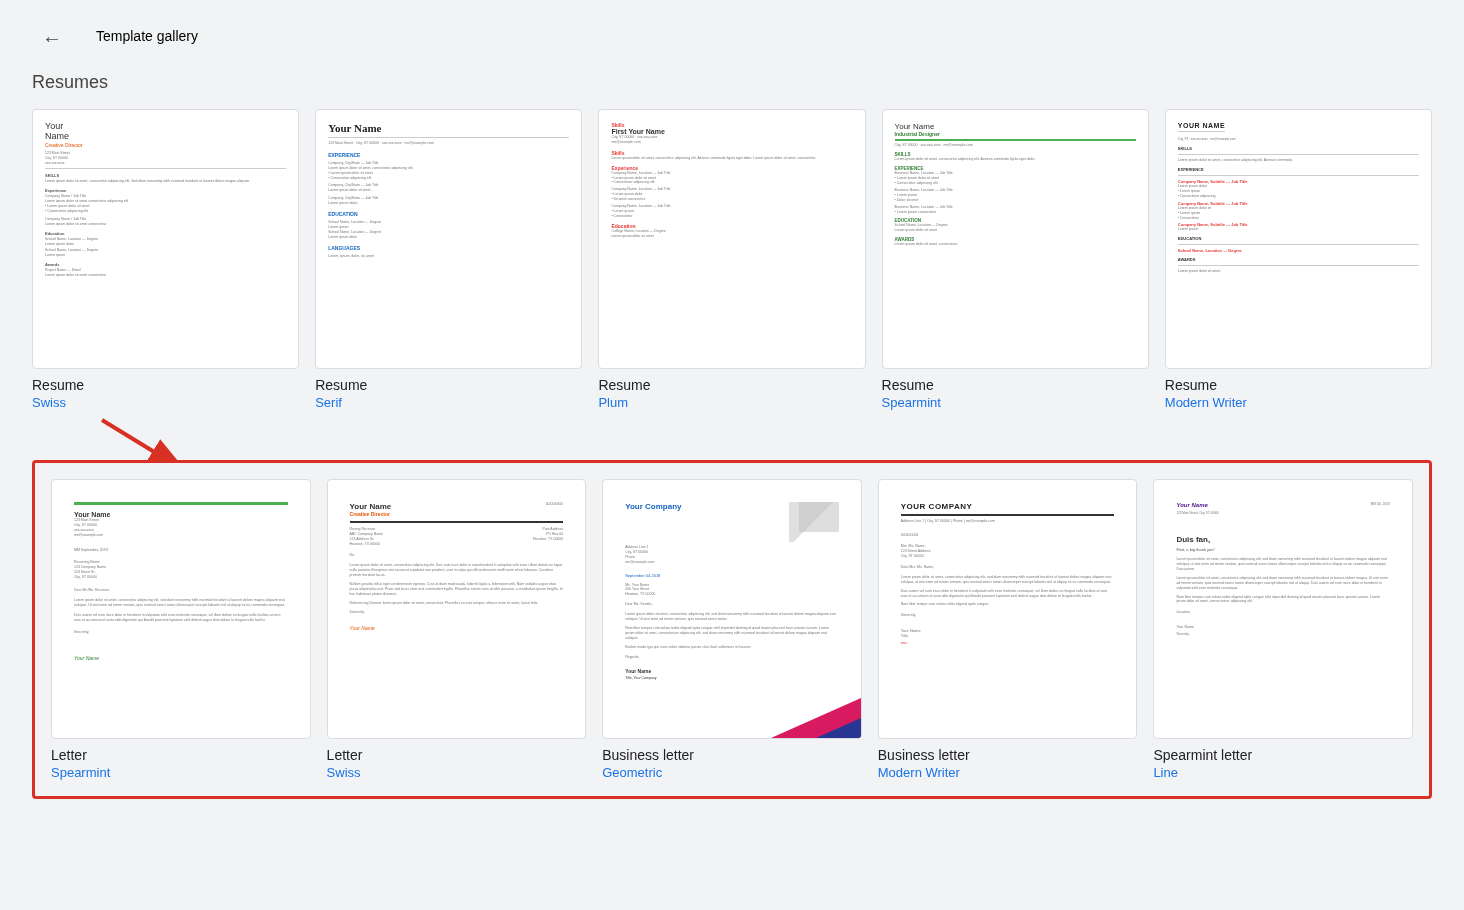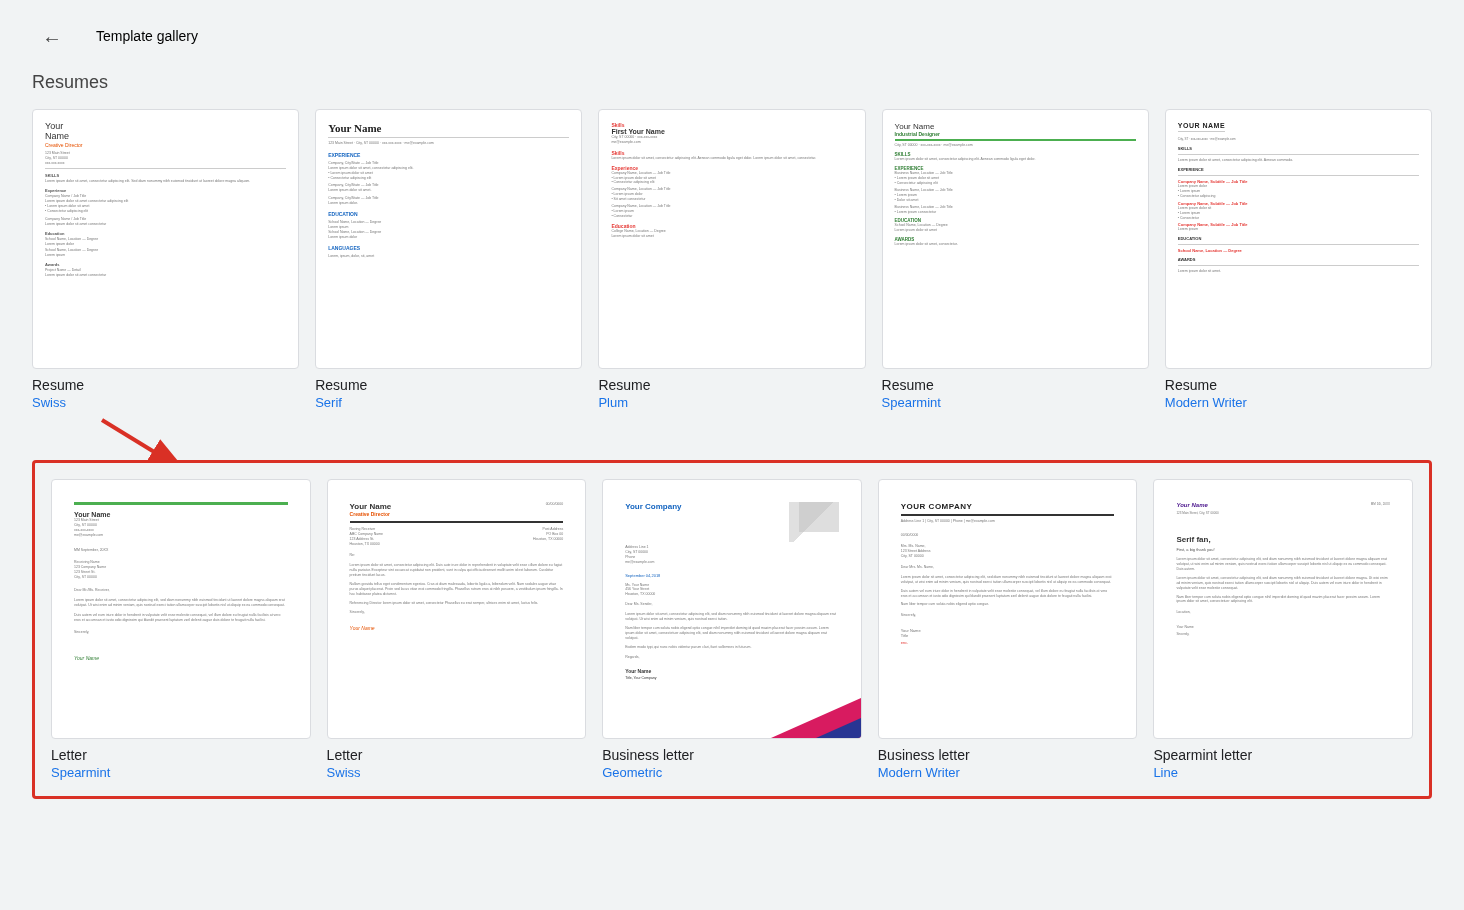--- a/index.html
+++ b/index.html
@@ -502,21 +502,21 @@
       </div>
 
       <div class="template-card">
         <div class="template-thumbnail thumb-informal">
           <div class="thumb-content">
             <div style="display:flex;justify-content:space-between">
               <div style="font-size:6px;font-style:italic;color:#4a148c;font-weight:600">Your Name</div>
               <div class="thumb-text-block" style="font-size:3px">MM DD, 20XX</div>
             </div>
             <div class="thumb-text-block" style="margin-top:3px;font-size:3px">123 Main Street, City, ST 00000</div>
-            <div class="thumb-hello-fan">Serif fan,</div>
+            <div class="thumb-hello-fan">Duis fan,</div>
             <div style="margin-top:3px;font-size:4px;color:#555;font-weight:500">First, a big thank you!</div>
             <div style="margin-top:5px" class="thumb-text-block">Lorem ipsum dolor sit amet, consectetur adipiscing elit, sed diam nonummy nibh euismod tincidunt ut laoreet dolore magna aliquam erat volutpat, ut wisi enim ad minim veniam, quis nostrud exerci tation ullamcorper suscipit lobortis nisl ut aliquip ex ea commodo consequat. Duis autem.</div>
             <div style="margin-top:4px" class="thumb-text-block">Lorem ipsum dolor sit amet, consectetur adipiscing elit, sed diam nonummy nibh euismod tincidunt ut laoreet dolore magna. Ut wisi enim ad minim veniam, quis nostrud exerci tation ullamcorper suscipit lobortis nisl ut aliquip. Duis autem vel eum iriure dolor in hendrerit in vulputate velit esse molestie consequat.</div>
             <div style="margin-top:4px" class="thumb-text-block">Nam liber tempor cum soluta nobis eligend optio congue nihil imperdiet doming id quod mazim placerat facer possim assum. Lorem ipsum dolor sit amet, consectetuer adipiscing elit.</div>
             <div style="margin-top:6px" class="thumb-text-block">Location,</div>
             <div style="margin-top:10px" class="thumb-text-block">Your Name</div>
             <div style="margin-top:2px;font-size:3px;color:#777">Sincerely,</div>
           </div>
         </div>
         <div class="template-name">Spearmint letter</div>

